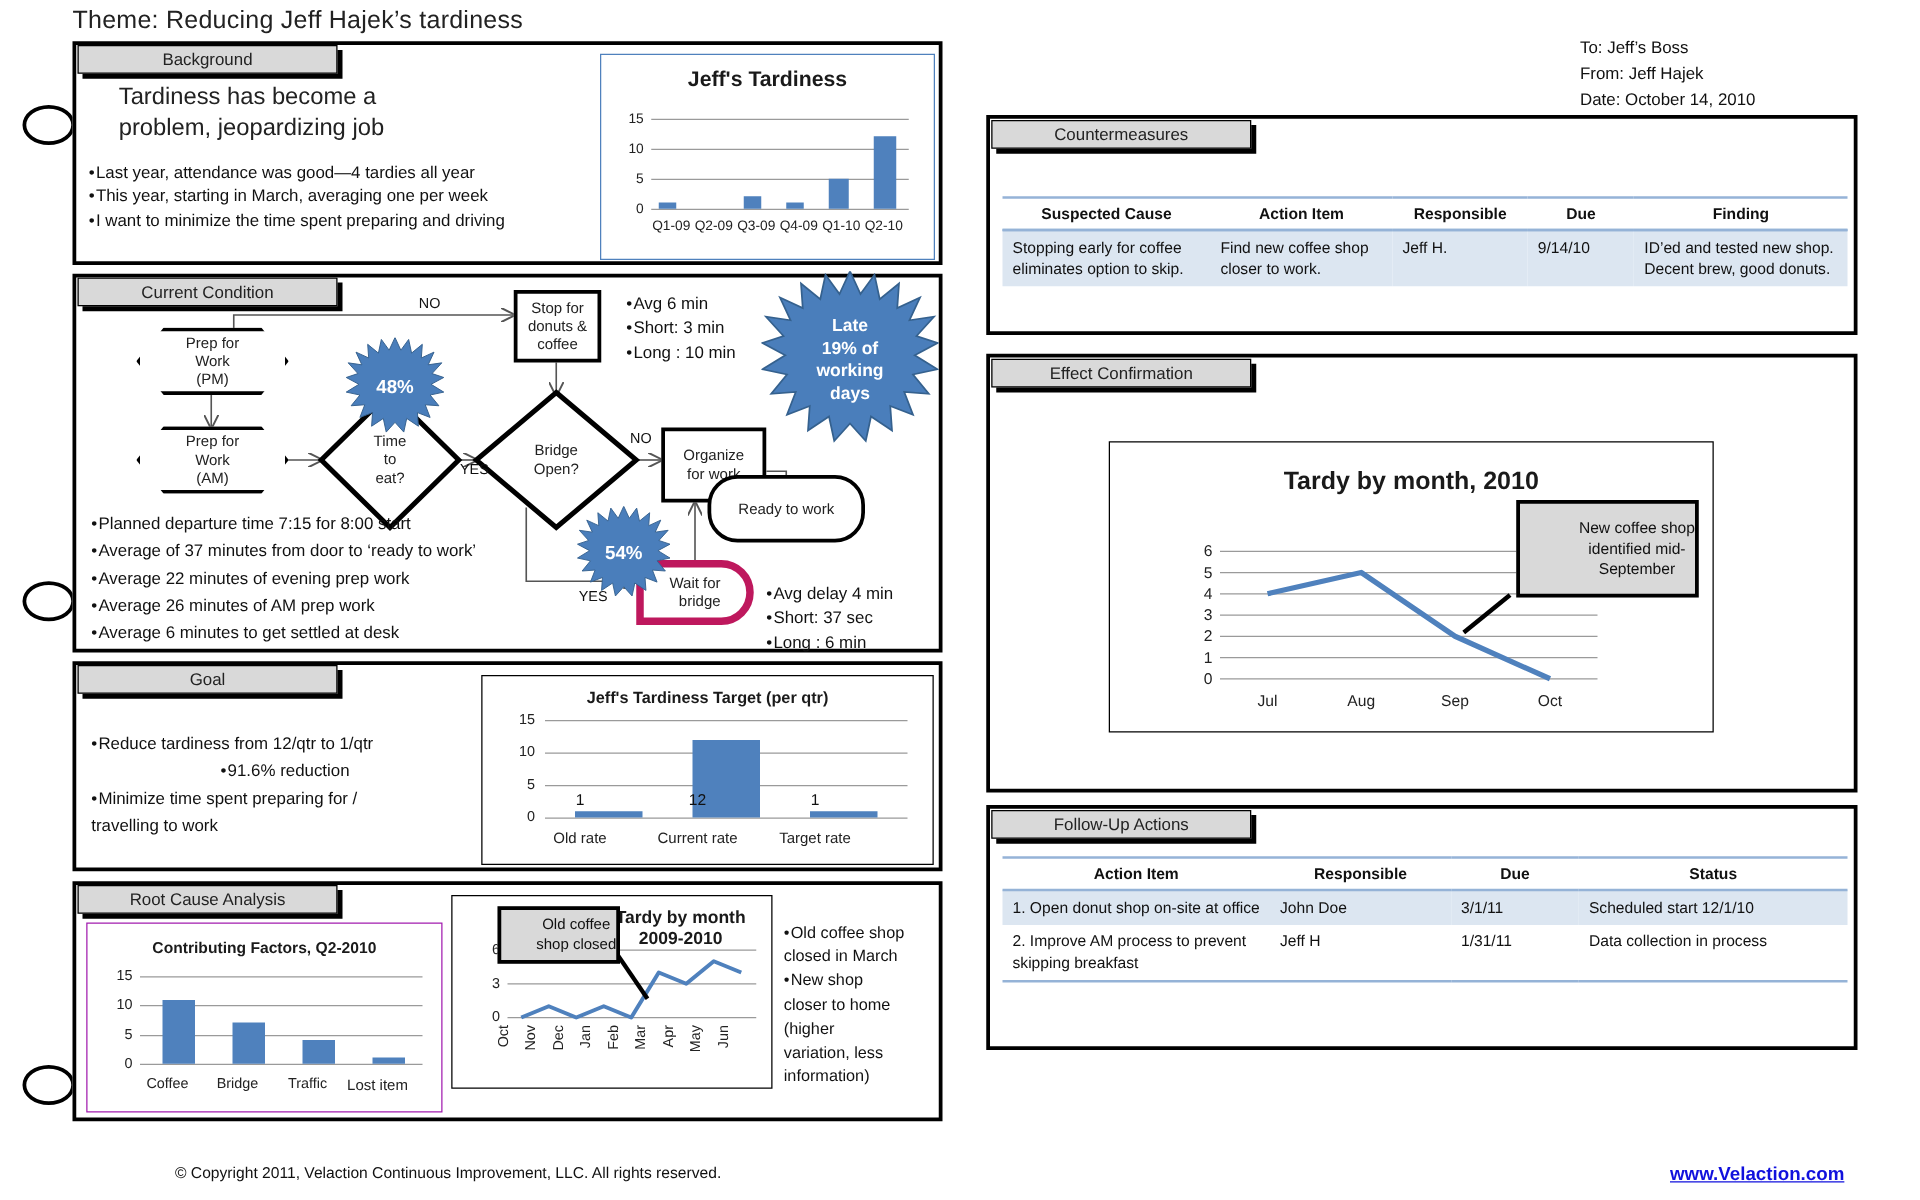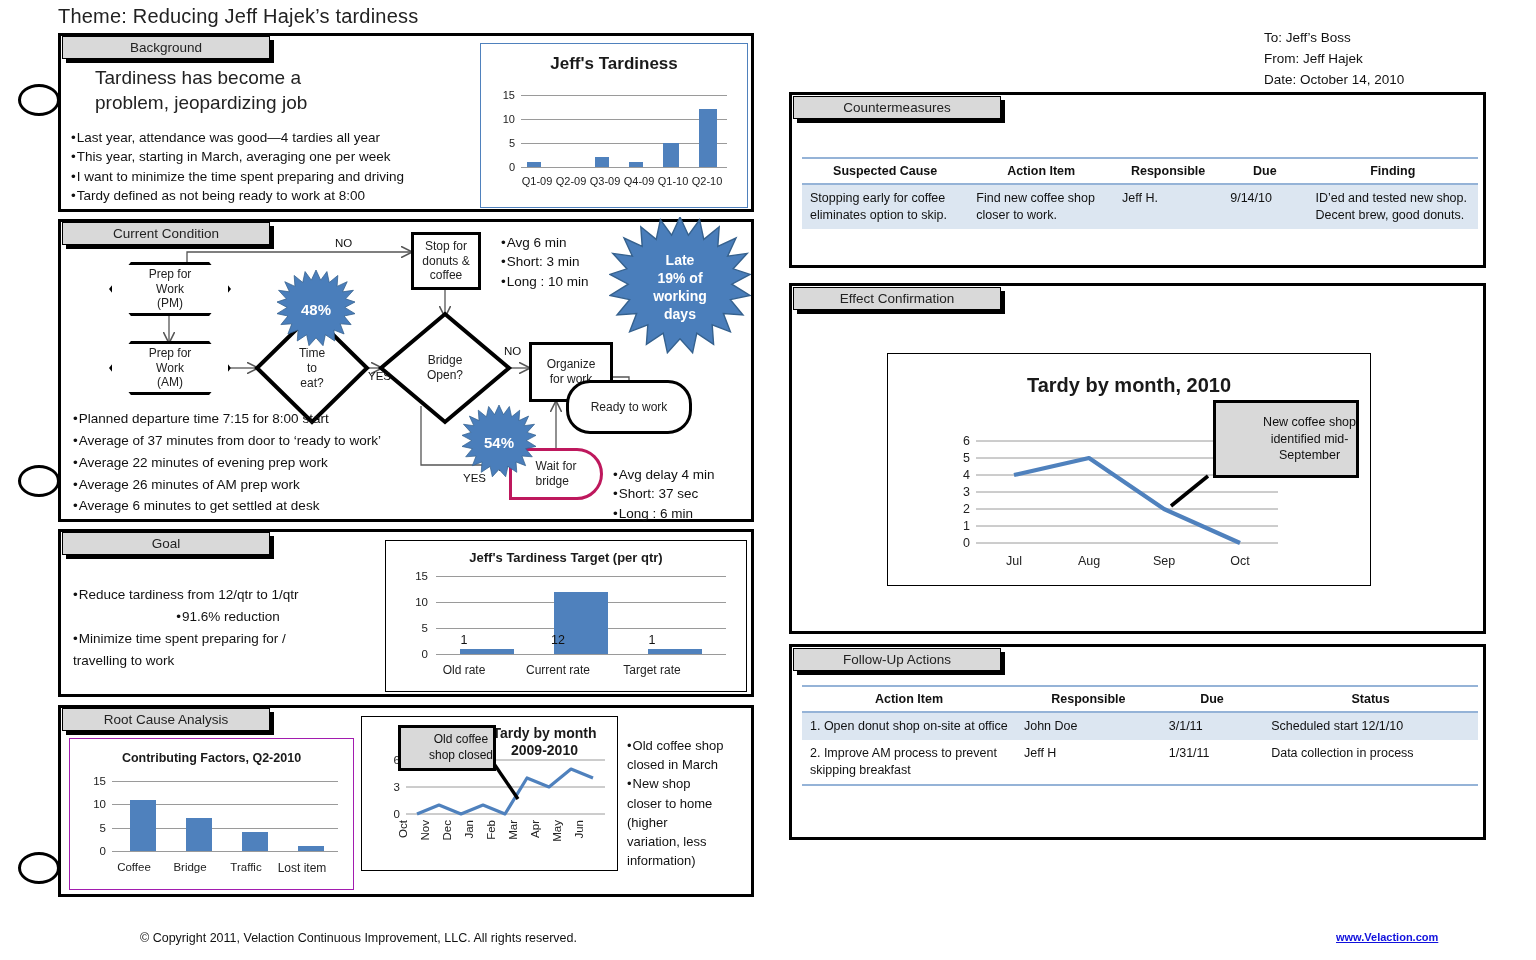--- a/index.html
+++ b/index.html
@@ -88,24 +88,24 @@
   .fc-dia .dlbl{
     position:absolute;left:0;right:0;top:50%;transform:translateY(-50%);
     text-align:center;font-size:12px;line-height:1.25;color:#222;z-index:2;
   }
   .fc-term{
     position:absolute;border:3px solid #000;background:#fff;border-radius:24px;
     display:flex;align-items:center;justify-content:center;
     font-size:12px;color:#222;box-sizing:border-box;
   }
   .fc-delay{
-    position:absolute;border:3px solid #be185d;background:#fff;
+    position:absolute;border:6px solid #be185d;background:#fff;
     border-radius:0 40px 40px 0;
     display:flex;align-items:center;justify-content:center;
-    text-align:left;font-size:12px;line-height:1.22;color:#222;box-sizing:border-box;
+    text-align:right;font-size:12px;line-height:1.22;color:#222;box-sizing:border-box;
   }
   .flow-lbl{position:absolute;font-size:11.5px;color:#111;}
 
   .burst{position:absolute;color:#fff;font-weight:bold;display:flex;
          align-items:center;justify-content:center;text-align:center;z-index:3;}
   .burst span{position:relative;z-index:2;}
 
   
   .callout{
     position:absolute;background:#d9d9d9;border:3px solid #000;
@@ -121,21 +121,21 @@
     border-top:2px solid #95b3d7;border-bottom:2px solid #95b3d7;
   }
   table.dt td{
     padding:5px 8px;vertical-align:top;color:#111;line-height:1.36;
   }
   table.dt tr.alt td{background:#dce6f1;}
   table.dt tr.lastrow td{border-bottom:2px solid #95b3d7;}
 
   
   #footer-copy{position:absolute;left:140px;top:931px;font-size:12.5px;color:#111;}
-  #footer-link{position:absolute;left:1336px;top:931px;font-size:11px;
+  #footer-link{position:absolute;left:1336px;top:931px;font-size:15px;
     color:#1111dd;text-decoration:underline;font-weight:bold;}
 </style>
 </head>
 <body>
 
 <div class="hole" style="top:84px"></div>
 <div class="hole" style="top:465px"></div>
 <div class="hole" style="top:852px"></div>
 
 <div id="page-title">Theme: Reducing Jeff Hajek’s tardiness</div>
@@ -150,21 +150,20 @@
 
   <div class="headline" style="position:absolute;left:34px;top:29px;">
     <div>Tardiness has become a</div>
     <div>problem, jeopardizing  job</div>
   </div>
 
   <div class="bul" style="position:absolute;left:10px;top:92px;">
     <div class="b">Last year, attendance was good—4 tardies all year</div>
     <div class="b">This year, starting in March, averaging one per week</div>
     <div class="b">I want to minimize the time spent preparing and driving</div>
-    <div class="b">Tardy defined as not being ready to work at 8:00</div>
   </div>
 
   <div class="chart" style="left:419px;top:7px;width:268px;height:165px;border:1px solid #4F81BD;">
     <div class="ctitle" style="top:10px;font-size:17px;">Jeff's Tardiness</div>
 
     <div class="plot" style="left:40px;top:51px;width:206px;height:72px;">
 
       <div class="grid-l" style="top:0px"></div>
       <div class="grid-l" style="top:24px"></div>
       <div class="grid-l" style="top:48px"></div>

